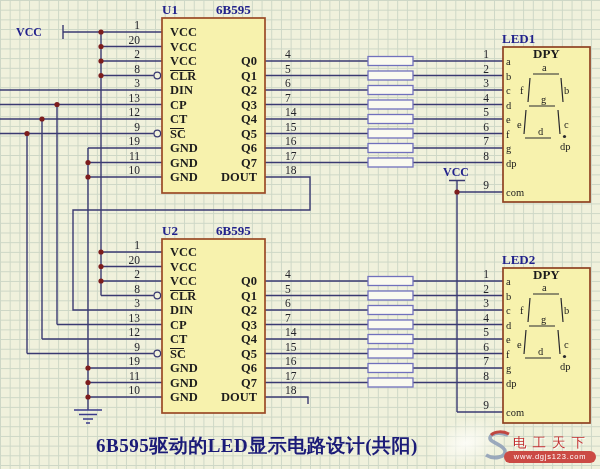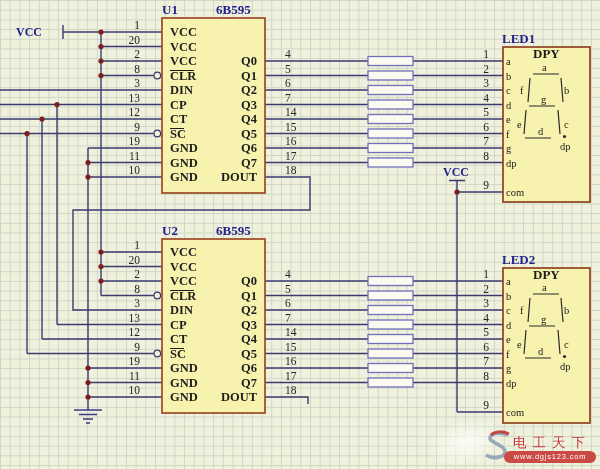--- a/index.html
+++ b/index.html
@@ -272,20 +272,21 @@
     <text class="seg" x="520" y="314">f</text>
     <text class="seg" x="564" y="314">b</text>
     <text class="seg" x="541" y="323">g</text>
     <text class="seg" x="517" y="348">e</text>
     <text class="seg" x="564" y="348">c</text>
     <text class="seg" x="538" y="355">d</text>
     <text class="seg" x="560" y="370">dp</text>
   </g>
 </svg>
 
+  <div id="title">6B595驱动的LED显示电路设计(共阳)</div>
   <div id="wm-swoosh"></div>
   <svg id="wm-logo" width="30" height="34" viewBox="0 0 30 34">
     <path d="M26,6 C12,1 4,8 10,12 C16,16 22,17 23,22 C24,28 12,31 4,26" stroke="#8c9cb6" stroke-width="3.6" fill="none" opacity="0.85"></path>
     <path d="M27,5 C21,2 13,2 9,6" stroke="#c23a32" stroke-width="3" fill="none" opacity="0.9"></path>
   </svg>
   <div id="wm-brand">电工天下</div>
   <div id="wm-banner">www.dgjs123.com</div>
 </div>
 
 </body></html>

